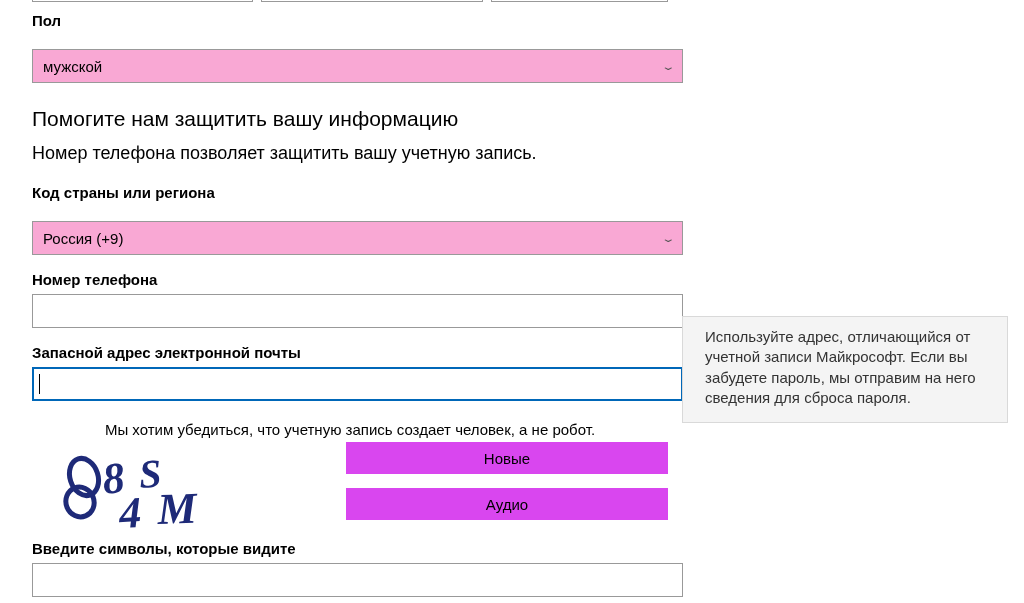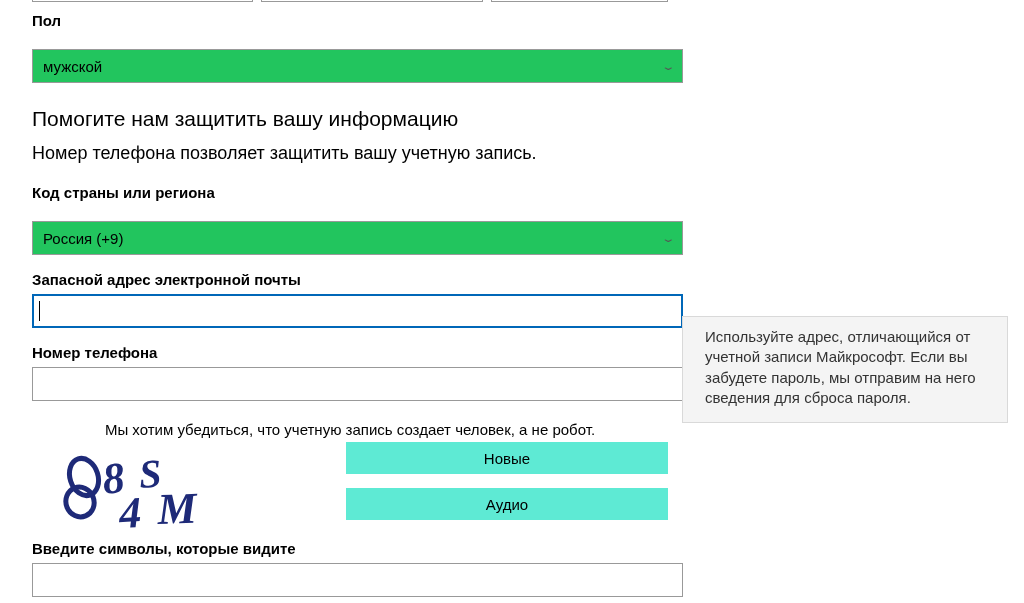--- a/index.html
+++ b/index.html
@@ -42,21 +42,21 @@
     }
     .select-box {
       width: 651px;
       height: 34px;
       border: 1px solid #999;
       padding: 0 10px;
       font-size: 15px;
       display: flex;
       align-items: center;
       justify-content: space-between;
-      background: #22c55e;
+      background: #f9a8d4;
       cursor: pointer;
       margin-top: 20px;
     }
     .select-box .chevron {
       font-size: 10px;
       color: #555;
       transform: scaleX(1.8);
     }
     .heading {
       font-size: 21px;
@@ -106,21 +106,21 @@
       height: 90px;
     }
     .captcha-buttons {
       display: flex;
       flex-direction: column;
       gap: 14px;
     }
     .btn-grey {
       width: 322px;
       height: 32px;
-      background: #5eead4;
+      background: #d946ef;
       border: none;
       font-size: 15px;
       font-family: inherit;
       cursor: pointer;
       color: #000;
     }
     .tooltip {
       position: absolute;
       left: 682px;
       top: 316px;
@@ -166,29 +166,29 @@
 
   <div class="field-block">
     <div class="label">Код страны или региона</div>
     <div class="select-box">
       <span>Россия (+9)</span>
       <span class="chevron">⌄</span>
     </div>
   </div>
 
   <div class="field-block">
+    <div class="label">Номер телефона</div>
+    <input type="text" class="text-input" value="" style="">
+  </div>
+
+  <div class="field-block">
     <div class="label">Запасной адрес электронной почты</div>
     <div class="text-input focused" style="display:flex;align-items:center;">
       <span class="cursor"></span>
     </div>
-  </div>
-
-  <div class="field-block">
-    <div class="label">Номер телефона</div>
-    <input type="text" class="text-input" value="" style="">
   </div>
 
   <div class="robot-text">Мы хотим убедиться, что учетную запись создает человек, а не робот.</div>
 
   <div class="captcha-row">
     <div class="captcha-img">
       <svg class="captcha-svg" viewBox="0 0 160 90">
         <g fill="none" stroke="#1e2a78" stroke-width="5" stroke-linecap="round">
           <ellipse cx="22" cy="35" rx="14" ry="19" transform="rotate(-18 22 35)"></ellipse>
           <ellipse cx="18" cy="60" rx="14" ry="15" transform="rotate(-22 18 60)"></ellipse>

